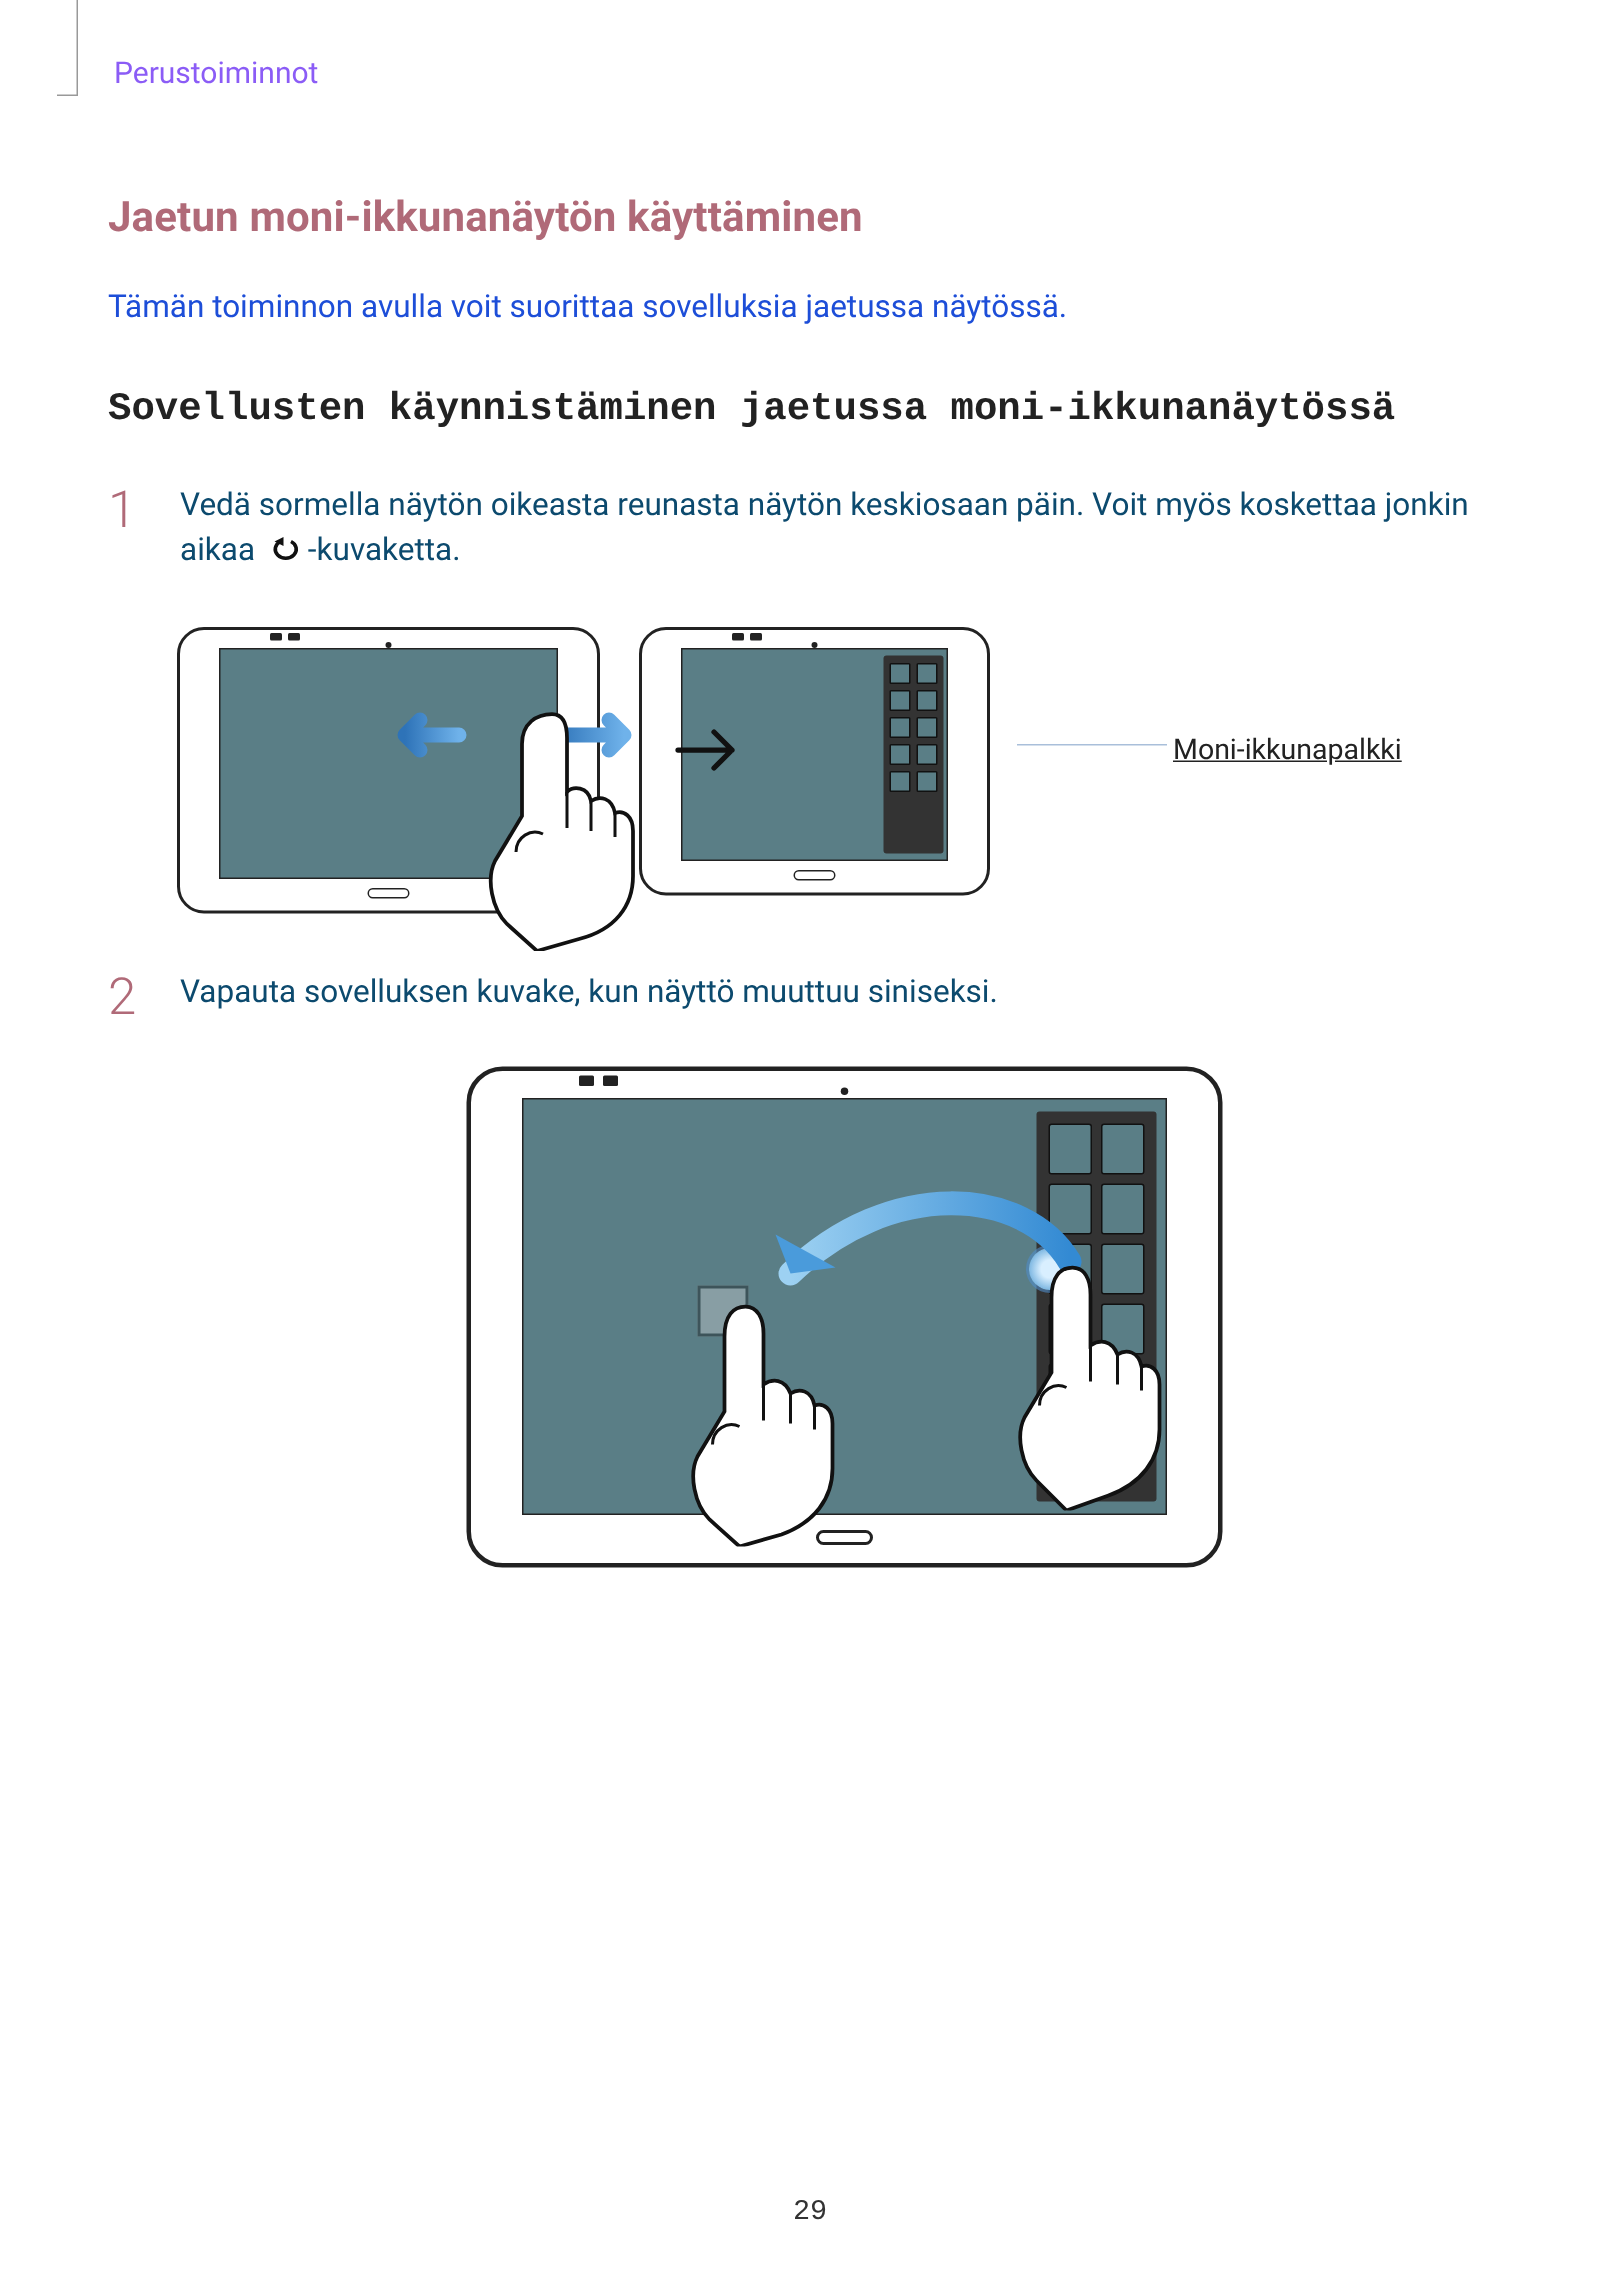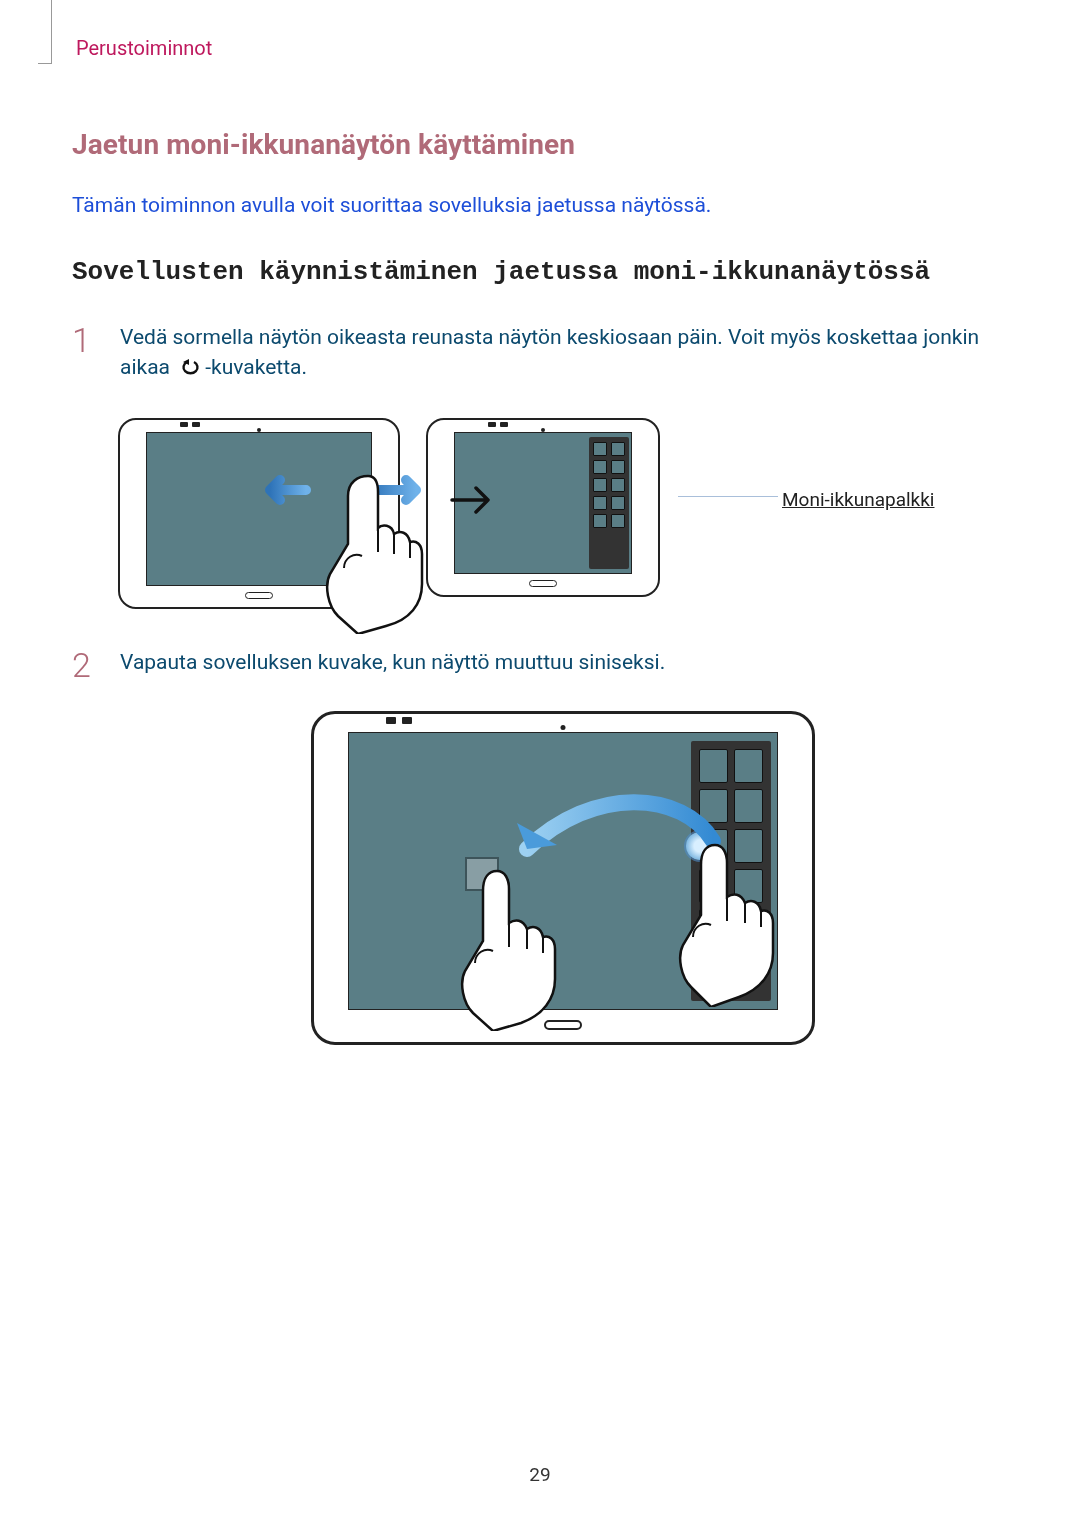--- a/index.html
+++ b/index.html
@@ -7,21 +7,21 @@
     background: #fff;
     font-family: -apple-system, "Segoe UI", Roboto, Arial, sans-serif;
     width: 1080px;
     height: 1527px;
     position: relative;
     color: #222;
     line-height: 1.45;
   }
   .page { padding: 34px 72px 0 72px; position: relative; }
   .tab-line { position: absolute; left: 38px; top: 0; width: 14px; height: 64px; border-right: 1px solid #999; border-bottom: 1px solid #999; }
-  .breadcrumb { font-size: 20px; color: #be185d; margin-bottom: 62px; margin-left: 4px; }
+  .breadcrumb { font-size: 20px; color: #8b5cf6; margin-bottom: 62px; margin-left: 4px; }
   .h1 { font-size: 28px; font-weight: 700; color: #b06a78; margin-bottom: 24px; letter-spacing: 0.1px; }
   .p-intro { font-size: 21px; color: #1d4ed8; margin-bottom: 34px; }
   .h2 { font-size: 26px; font-weight: 700; color: #222; margin-bottom: 30px; font-family: Liberation Mono, monospace; }
   .step { display: flex; margin-bottom: 12px; }
   .step-num { font-size: 34px; font-weight: 300; color: #b06a78; width: 48px; flex-shrink: 0; line-height: 1.1; }
   .step-body { font-size: 21px; color: #0c4a6e; flex: 1; }
   .step-body p { margin-bottom: 20px; }
   .icon-inline { display: inline-block; vertical-align: -3px; margin: 0 2px; }
   .figwrap { position: relative; margin: 8px 0 38px 46px; }
   
@@ -64,21 +64,21 @@
   .tablet-big .sensor { top: 3px; left: 72px; width: 10px; height: 7px; }
   .tablet-big .sensor2 { top: 3px; left: 88px; width: 10px; height: 7px; }
   .tablet-big .screen { width: 430px; height: 278px; }
   .tablet-big .homebtn { width: 38px; height: 10px; border-width: 2px; border-radius: 7px; margin-top: 10px; }
   .tray-big { position: absolute; right: 6px; top: 8px; bottom: 8px; width: 80px; background: #333; border-radius: 2px;
     display: grid; grid-template-columns: 1fr 1fr; grid-auto-rows: 34px; gap: 6px; padding: 8px; align-content: start; }
   .tray-big .tile { background: #5a7e86; border: 1.5px solid #111; border-radius: 2px; }
   .drop-target { position: absolute; left: 116px; top: 124px; width: 34px; height: 34px; background: #889ea4; border: 2px solid #3d545a; }
   .touch-ring { position: absolute; width: 28px; height: 28px; border-radius: 50%; background: radial-gradient(circle,#d9efff 30%,#7fb8e2 70%); box-shadow: 0 0 0 2px rgba(80,140,200,0.6); }
   .drag-arrow { position: absolute; left: 154px; top: 46px; }
-  .page-num { position: absolute; bottom: 38px; left: 0; right: 0; text-align: center; font-size: 19px; color: #333; }
+  .page-num { position: absolute; bottom: 38px; left: 0; right: 0; text-align: center; font-size: 19px; color: #333; font-family: Liberation Mono, monospace; }
 </style>
 </head>
 <body>
 
 <div class="page">
   <div class="tab-line"></div>
 
   <div class="breadcrumb">Perustoiminnot</div>
 
   <h1 class="h1">Jaetun moni-ikkunanäytön käyttäminen</h1>

